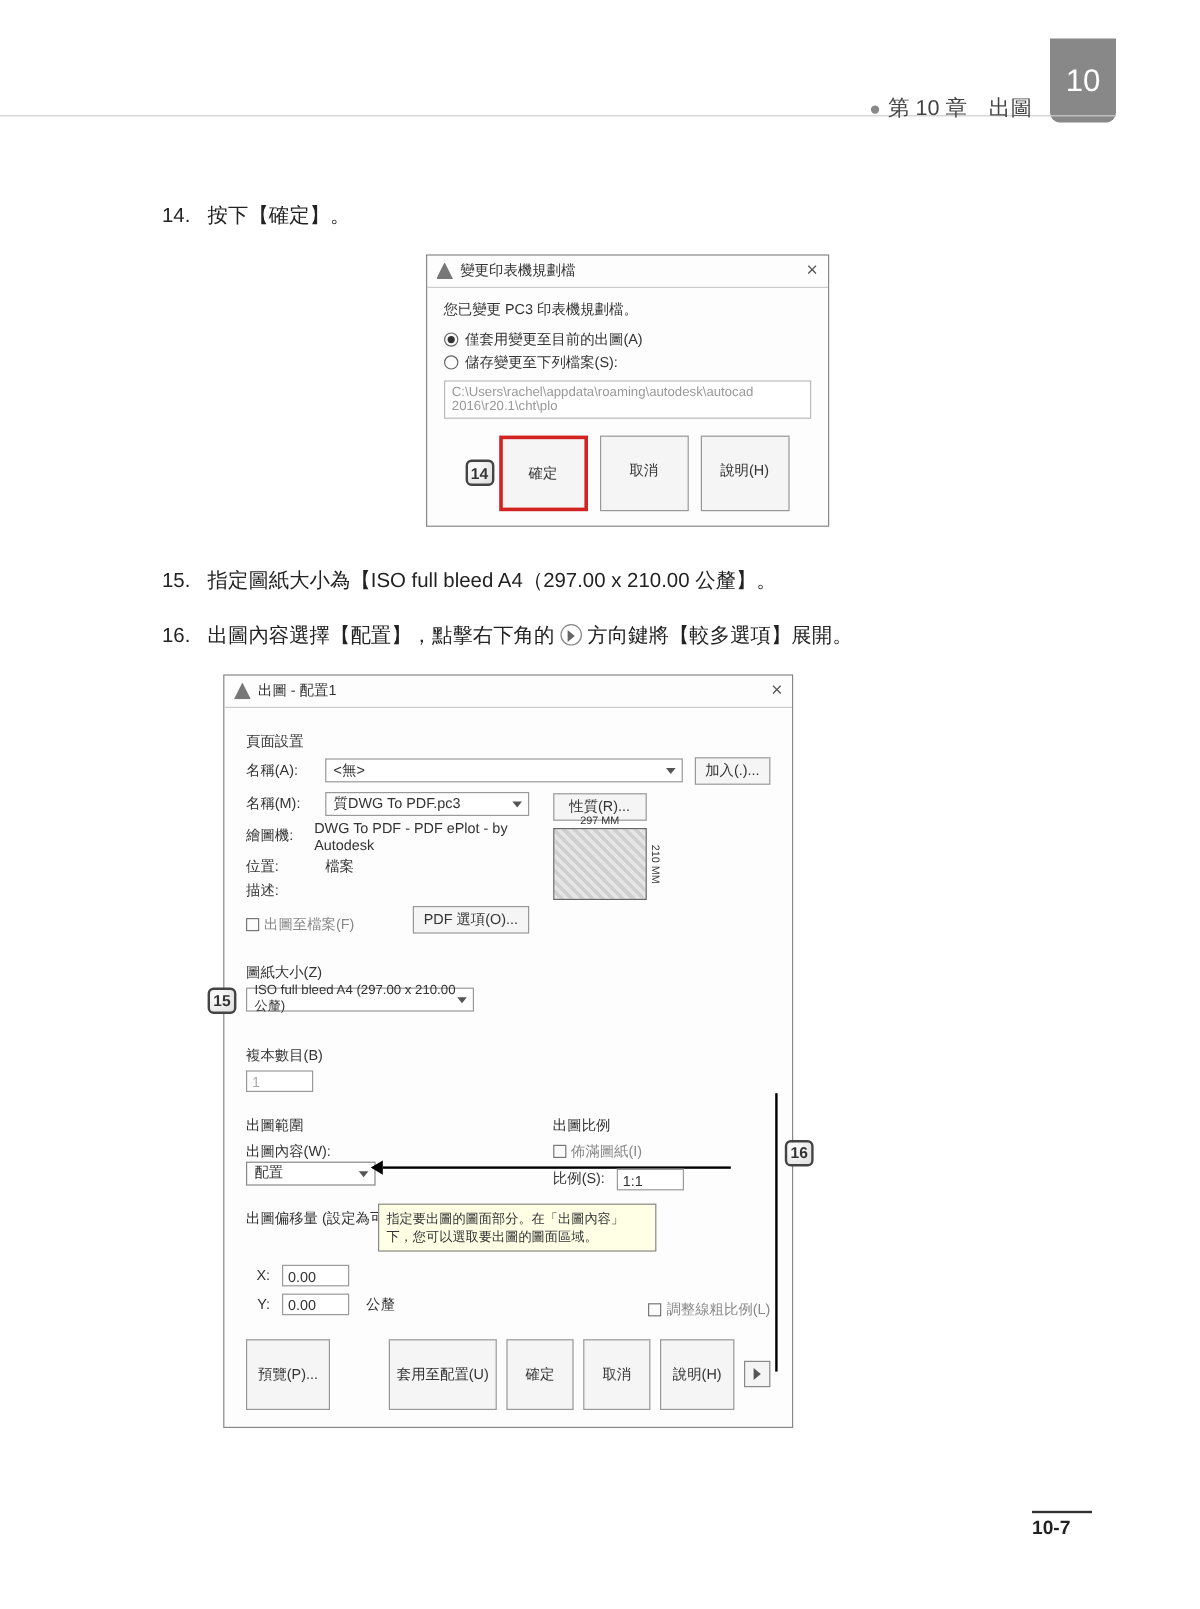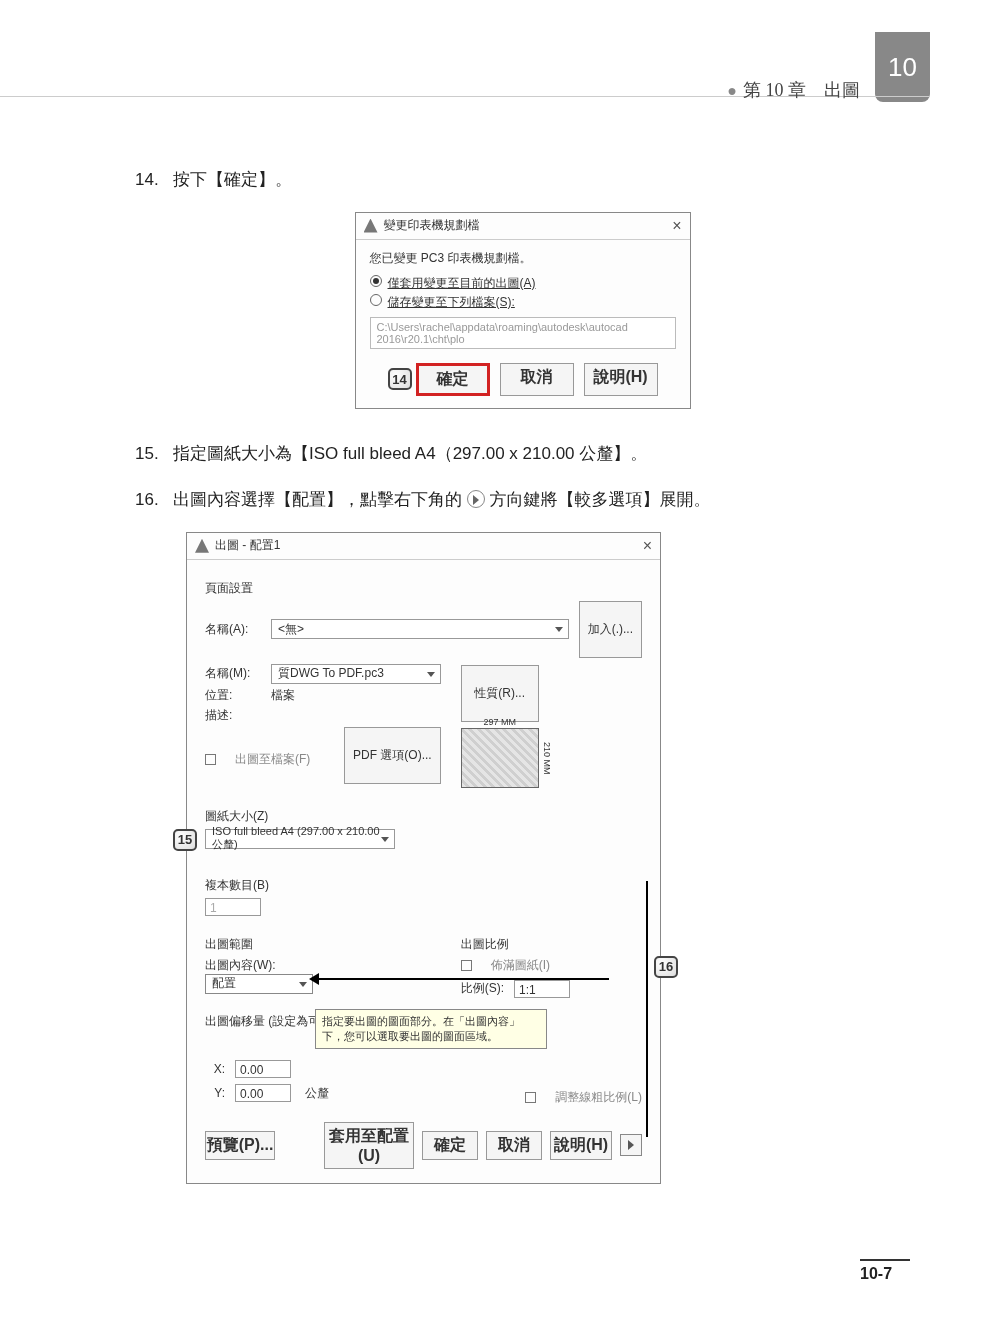--- a/index.html
+++ b/index.html
@@ -27,21 +27,20 @@
     border-radius: 0 0 8px 8px;
   }
   .chapter-line { position:absolute; top:96px; left:0; right:70px; height:1px; background:#ccc; }
   .chapter-title {
     position: absolute;
     top: 78px;
     right: 140px;
     font-size: 18px;
     color: #444;
     font-weight: 500;
-    font-family: Liberation Serif, serif;
   }
   .chapter-title .dot { color:#888; font-size:16px; margin-right:6px; }
   .content { position: absolute; top: 165px; left: 135px; right: 90px; }
   .step { font-size: 17px; margin-bottom: 16px; line-height: 1.8; }
   .step .num { display:inline-block; width:38px; }
   
   .dlg {
     border: 1px solid #888;
     background: #fdfdfd;
     font-size: 12px;
@@ -50,32 +49,31 @@
   }
   .dlg1 { width: 336px; margin: 0 auto 30px auto; }
   .dlg-titlebar {
     display:flex; align-items:center; justify-content:space-between;
     padding: 4px 8px; border-bottom: 1px solid #ccc;
   }
   .dlg-titlebar .t { display:flex; align-items:center; gap:6px; }
   .acad-icon { width:14px; height:14px; background:#777; clip-path: polygon(50% 0,100% 100%,0 100%); }
   .close-x { font-size:16px; color:#555; }
   .dlg-body { padding: 10px 14px 12px 14px; }
-  .radio-row { display:flex; align-items:flex-start; gap:6px; margin:2px 0;text-decoration:underline; }
+  .radio-row { display:flex; align-items:center; gap:6px; margin:2px 0; }
   .radio-dot { width:12px; height:12px; border:1px solid #666; border-radius:50%; position:relative; }
   .radio-dot.checked::after { content:""; position:absolute; inset:2px; background:#333; border-radius:50%; }
   .path-input {
     width: 100%; border:1px solid #bbb; padding:3px 6px; background:#fff; color:#999;
     font-size:11px; margin-top:6px;
   }
   .dlg-buttons { display:flex; justify-content:center; gap:10px; margin-top:14px; }
   .btn {
-    border:1px solid #999; background:#f5f5f5; padding:3px 0; width:74px; text-align:center;
-    font-size:16px;
-    font-weight:bold;
+    border:1px solid #999; background:#f5f5f5; padding:20px 0; width:74px; text-align:center;
+    font-size:12px;
   }
   .red-box { border:3px solid #d22222; }
   .callout-num {
     width:24px; height:22px; border:2px solid #444; border-radius:5px;
     background: radial-gradient(circle at 30% 30%, #fff, #ddd);
     font-weight:bold; font-size:13px; display:flex; align-items:center; justify-content:center;
   }
   .dlg1-btnwrap { display:flex; align-items:center; gap:4px; }
   
   .circle-icon {
@@ -93,21 +91,21 @@
   .formrow { display:flex; align-items:center; gap:10px; margin:3px 0; font-size:12px; }
   .formrow .lbl { width:56px; color:#333; }
   .combo {
     flex:1; border:1px solid #999; background:#fff; padding:2px 18px 2px 6px;
     font-size:12px; position:relative; height:20px; display:flex; align-items:center;
   }
   .combo::after {
     content:""; position:absolute; right:5px; top:7px;
     border-left:4px solid transparent; border-right:4px solid transparent; border-top:5px solid #555;
   }
-  .sidebtn { border:1px solid #999; background:#f5f5f5; padding:19px 8px; font-size:12px; }
+  .sidebtn { border:1px solid #999; background:#f5f5f5; padding:2px 8px; font-size:12px; }
   .preview {
     width:78px; height:60px; border:1px solid #666;
     background: repeating-linear-gradient(45deg,#e5e5e5 0 3px,#cfcfcf 3px 6px);
     position:relative;
   }
   .preview .mm { position:absolute; top:-12px; left:0; right:0; text-align:center; font-size:9px; color:#333; }
   .preview .mmside { position:absolute; right:-14px; top:0; bottom:0; font-size:9px; color:#333; writing-mode:vertical-rl; text-align:center; }
   .two-col { display:flex; gap:20px; align-items:flex-start; }
   .col1 { flex:1.3; }
   .col2 { flex:1; }
@@ -143,21 +141,21 @@
   }
   .more-arrow::after {
     content:""; border-left:6px solid #555; border-top:5px solid transparent; border-bottom:5px solid transparent;
   }
   .arrowline { position:absolute; height:2px; background:#000; }
   .arrowhead-l { position:absolute; border-right:10px solid #000; border-top:6px solid transparent; border-bottom:6px solid transparent; }
   .page-num {
     position:absolute; bottom:58px; right:90px; font-weight:bold; font-size:16px;
     border-top:2px solid #333; padding-top:4px; width:50px; text-align:left;
   }
-  .checkbox-row { display:flex; align-items:center; gap:19px; font-size:12px; color:#888; margin-top:8px; }
+  .checkbox-row { display:flex; align-items:center; gap:4px; font-size:12px; color:#888; margin-top:8px; }
 </style>
 </head>
 <body>
 
 <div class="chapter-tab">10</div>
 <div class="chapter-line"></div>
 <div class="chapter-title">
   <span class="dot">●</span><span>第 10 章　出圖</span>
 </div>
 
@@ -223,20 +221,24 @@
         <div class="sidebtn">加入(.)...</div>
       </div>
 
       <div class="two-col">
         <div class="col1">
           <div class="formrow">
             <span class="lbl">名稱(M):</span>
             <div class="combo">質DWG To PDF.pc3</div>
           </div>
           <div class="formrow">
+            <span class="lbl">繪圖機:</span>
+            <span>DWG To PDF - PDF ePlot - by Autodesk</span>
+          </div>
+          <div class="formrow">
             <span class="lbl">位置:</span>
             <span>檔案</span>
           </div>
           <div class="formrow">
             <span class="lbl">描述:</span>
           </div>
           <div class="formrow" style="justify-content:space-between;">
             <div class="checkbox-row">
               <span class="cb"></span>
               <span>出圖至檔案(F)</span>

